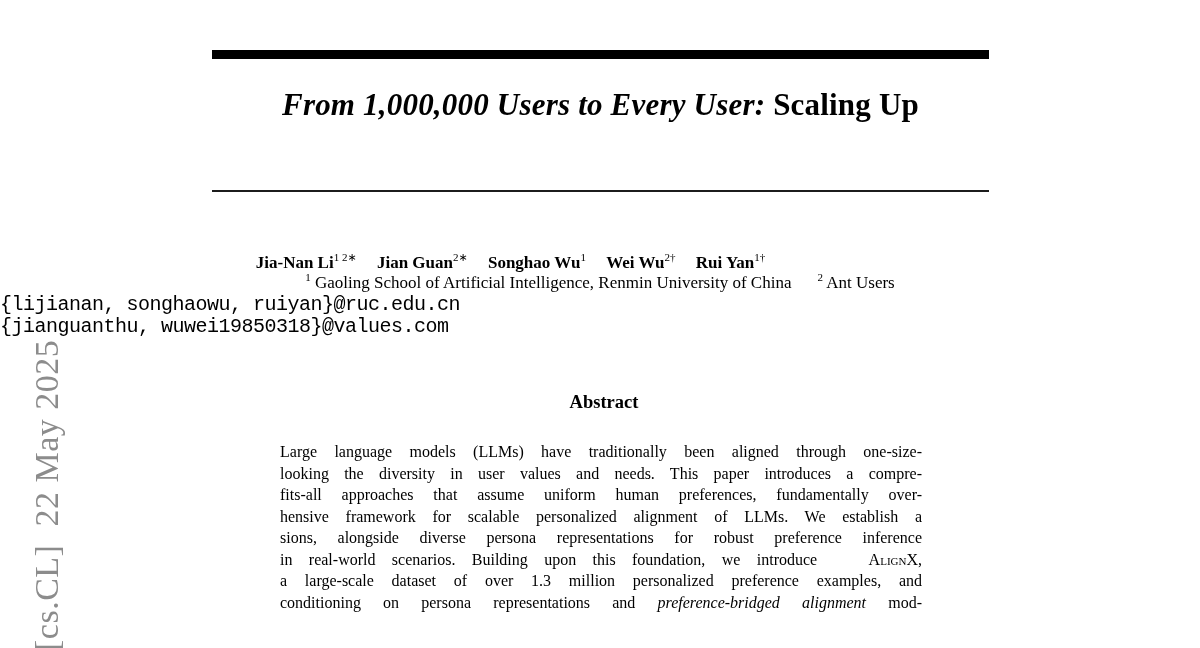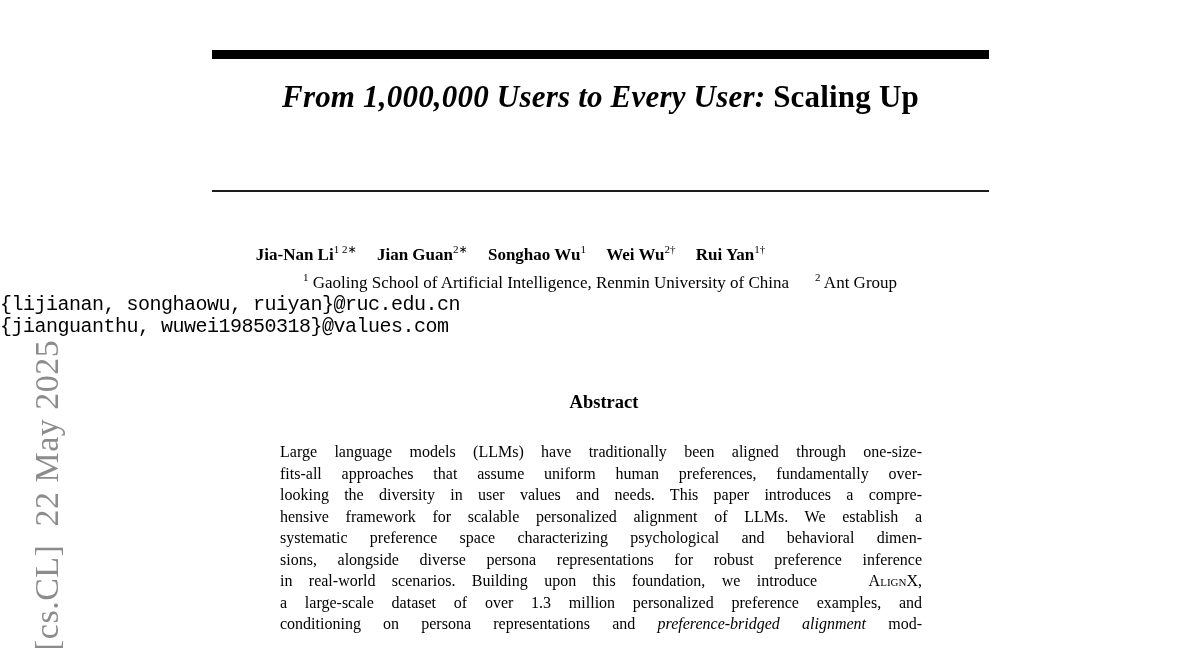--- a/index.html
+++ b/index.html
@@ -27,40 +27,40 @@
 
   .topbar {
     position: absolute;
     left: 212px; top: 50px;
     width: 777px; height: 9px;
     background: #000;
   }
 
   .title {
     position: absolute;
-    left: 212px; top: 78px;
+    left: 212px; top: 86px;
     width: 777px;
     text-align: center;
     font-size: 31px;
     font-weight: bold;
     line-height: 37px;
     letter-spacing: 0.2px;
   }
   .title .it { font-style: italic; }
 
   .title-rule {
     position: absolute;
     left: 212px; top: 190px;
     width: 777px; height: 2px;
     background: #1c1c1c;
   }
 
   .authors {
     position: absolute;
-    left: 0; top: 243px;
+    left: 0; top: 251px;
     width: 1021px;
     text-align: center;
     font-size: 17px;
     font-weight: bold;
     white-space: nowrap;
   }
   .author + .author { margin-left: 16px; }
   sup {
     font-weight: 400;
     font-size: 11px;
@@ -125,32 +125,31 @@
 <div class="title-rule"></div>
 
 <div class="authors">
   <span class="author"><span>Jia-Nan Li</span><sup>1 2∗</sup></span>
   <span class="author"><span>Jian Guan</span><sup>2∗</sup></span>
   <span class="author"><span>Songhao Wu</span><sup>1</sup></span>
   <span class="author"><span>Wei Wu</span><sup>2†</sup></span>
   <span class="author"><span>Rui Yan</span><sup>1†</sup></span>
 </div>
 
-<div class="affil"><sup>1</sup> <span>Gaoling School of Artificial Intelligence, Renmin University of China</span><span class="gap"></span><sup>2</sup> <span>Ant Group</span></div>
+<div class="affil"><sup>1</sup> <span>Gaoling School of Artificial Intelligence, Renmin University of China</span><span class="gap"></span><sup>2</sup> <span>Ant Users</span></div>
 
 <div class="emails">
   <div>{lijianan, songhaowu, ruiyan}@ruc.edu.cn</div>
   <div>{jianguanthu, wuwei19850318}@values.com</div>
 </div>
 
 <div class="abs-head">Abstract</div>
 
 <div class="abstract">
     <div class="abs-line"><span>Large language models (LLMs) have traditionally been aligned through one-size-</span></div>
+    <div class="abs-line"><span>looking the diversity in user values and needs. This paper introduces a compre-</span></div>
     <div class="abs-line"><span>fits-all approaches that assume uniform human preferences, fundamentally over-</span></div>
-    <div class="abs-line"><span>looking the diversity in user values and needs. This paper introduces a compre-</span></div>
     <div class="abs-line"><span>hensive framework for scalable personalized alignment of LLMs. We establish a</span></div>
-    <div class="abs-line"><span>systematic preference space characterizing psychological and behavioral dimen-</span></div>
     <div class="abs-line"><span>sions, alongside diverse persona representations for robust preference inference</span></div>
     <div class="abs-line"><span>in real-world scenarios. Building upon this foundation, we introduce </span><span class="sc">AlignX</span><span>,</span></div>
     <div class="abs-line"><span>a large-scale dataset of over 1.3 million personalized preference examples, and</span></div>
     <div class="abs-line"><span>conditioning on persona representations and </span><span class="i">preference-bridged alignment</span><span> mod-</span></div>
   </div>
 
 </body></html>

